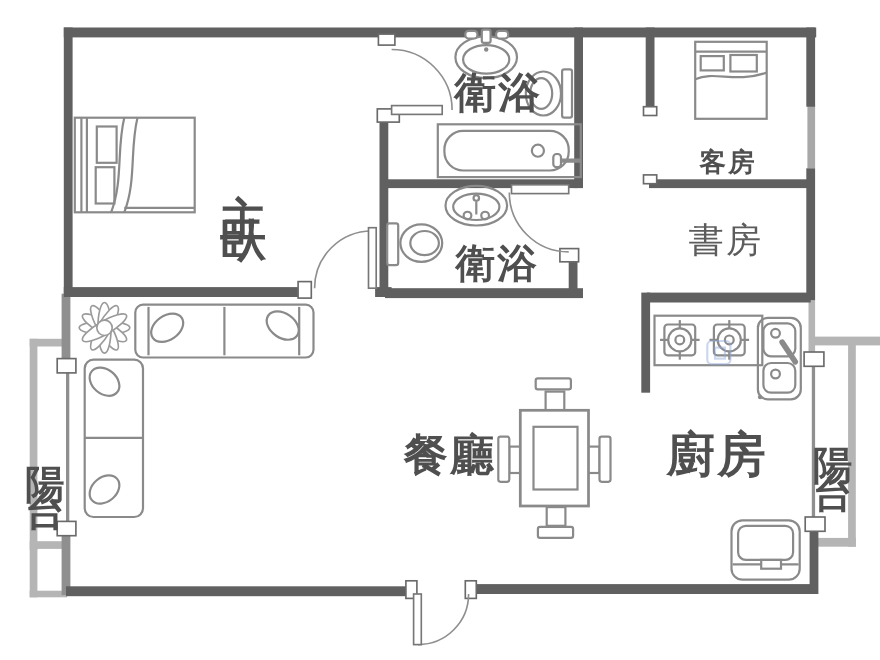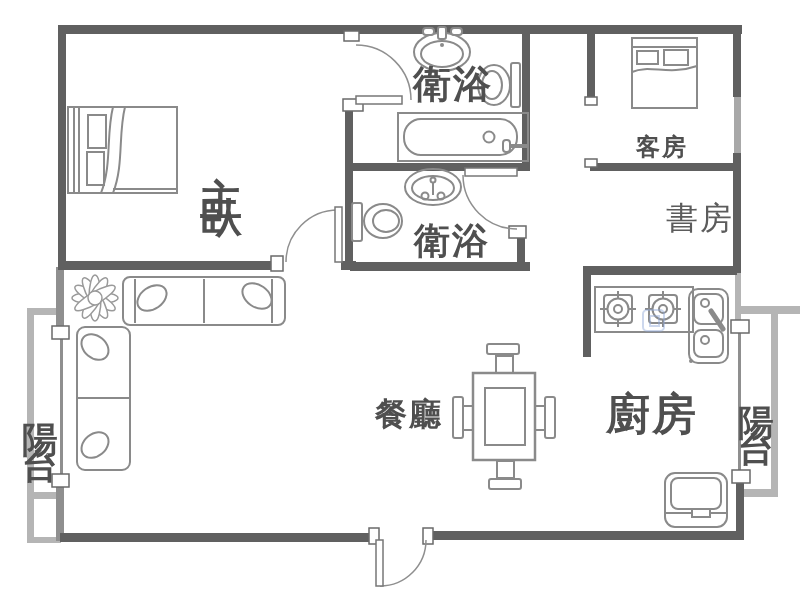--- a/index.html
+++ b/index.html
@@ -1,21 +1,21 @@
 <!DOCTYPE html>
 <html><head>
 <meta charset="utf-8">
 <style>
   html,body{margin:0;padding:0;background:#fff;}
   .stage{position:relative;width:800px;height:600px;background:#fff;overflow:hidden;
          font-family:"DejaVu Sans",sans-serif;}
   .stage svg{position:absolute;left:0;top:0;}
   .label{position:absolute;transform:translate(-50%,-50%);font-weight:bold;color:#4f4f4f;
          white-space:nowrap;line-height:1;letter-spacing:2px;}
-  .label.thin{font-weight:normal;color:#5c5c5c;margin-left:40px;}
+  .label.thin{font-weight:normal;color:#5c5c5c;}
   .label.v{writing-mode:vertical-rl;text-orientation:upright;letter-spacing:0.55em;}
   .label.v2{writing-mode:vertical-rl;text-orientation:upright;letter-spacing:0.6em;}
 </style>
 </head>
 <body>
 
 <div class="stage">
 <svg width="800" height="600" viewBox="0 0 800 600">
 
   <g fill="#b5b5b5">
@@ -237,20 +237,20 @@
 
   <div class="label" style="left:453px;top:84px;font-size:38px;">衛浴</div>
 
   <div class="label" style="left:452px;top:241px;font-size:36px;">衛浴</div>
 
   <div class="label" style="left:662px;top:147px;font-size:24px;">客房</div>
 
   <div class="label thin" style="left:660px;top:218px;font-size:32px;">書房</div>
 
 
-  <div class="label" style="left:409px;top:414px;font-size:32px;">餐廳</div>
+  <div class="label" style="left:409px;top:414px;font-size:40px;">餐廳</div>
 
   <div class="label" style="left:652px;top:414px;font-size:44px;">廚房</div>
 
   <div class="label v2" style="left:40px;top:417px;font-size:36px;">陽台</div>
 
   <div class="label v2" style="left:756px;top:400px;font-size:36px;">陽台</div>
 </div>
 
 </body></html>

